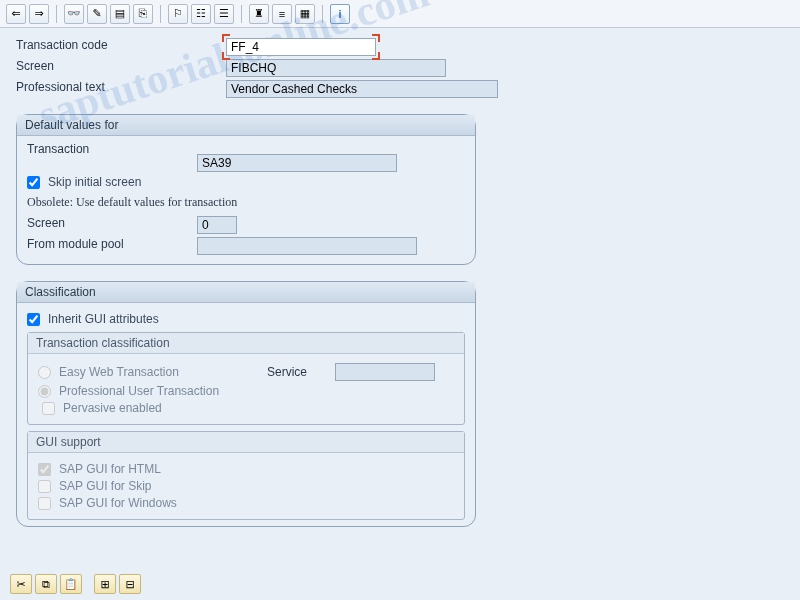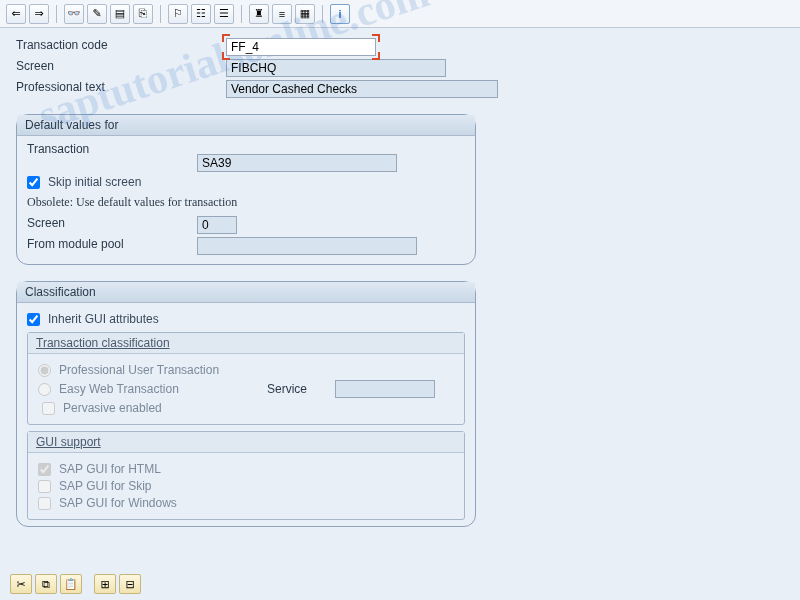--- a/index.html
+++ b/index.html
@@ -15,21 +15,21 @@
   .tcode-wrap { position: relative; }
   .tcode-bracket { position: absolute; width: 8px; height: 8px; border: 2px solid #d94a2b; }
   .tl { top:-4px; left:-4px; border-right:none; border-bottom:none;}
   .tr { top:-4px; right:-4px; border-left:none; border-bottom:none;}
   .bl { bottom:-4px; left:-4px; border-right:none; border-top:none;}
   .br { bottom:-4px; right:-4px; border-left:none; border-top:none;}
   .groupbox { border: 1px solid #8fa3ba; border-radius: 12px; margin-top: 16px; background: #e8eff7; }
   .groupbox > .gb-title { background: linear-gradient(#dfe9f3,#c9d7e6); border-bottom: 1px solid #aab9cb; padding: 3px 8px; color: #2b3a4a; border-radius: 3px 3px 0 0; }
   .gb-body { padding: 6px 10px; }
   .inner-group { border: 1px solid #a7b7c9; border-radius: 3px; margin-top: 6px; }
-  .inner-group .gb-title { color: #4a5a6d; background: #e0e9f2; border-bottom: 1px solid #b8c6d6; padding: 3px 8px; text-decoration: underline; }
+  .inner-group .gb-title { color: #4a5a6d; background: #e0e9f2; border-bottom: 1px solid #b8c6d6; padding: 3px 8px; }
   .chk-row, .rad-row { display: flex; align-items: center; gap: 8px; margin: 3px 0; color: #3a4a5d; }
   .chk-row.disabled, .rad-row.disabled { color: #7b8a9b; }
   .chk-row input, .rad-row input { margin: 0; }
   .obsolete { color: #2b3a4a; margin: 6px 0; font-family: Liberation Serif, serif; }
   .bottom-toolbar { position: absolute; bottom: 6px; left: 10px; display: flex; gap: 3px; }
   .bt-btn { width: 22px; height: 20px; border: 1px solid #c6b67a; background: linear-gradient(#fdf7e0,#f1e4b0); border-radius: 2px; display:inline-flex; align-items:center; justify-content:center; font-size:11px; cursor:pointer;}
   .watermark { position: absolute; top: 30px; left: 30px; font-size: 42px; font-weight: bold; color: rgba(60,120,200,0.18); transform: rotate(-18deg); pointer-events: none; font-family: cursive; }
 </style>
 </head>
 <body>
@@ -101,29 +101,29 @@
     <div class="gb-title">Classification</div>
     <div class="gb-body">
       <div class="chk-row">
         <input type="checkbox" checked="" style="">
         <span>Inherit GUI attributes</span>
       </div>
 
       <div class="inner-group">
         <div class="gb-title">Transaction classification</div>
         <div class="gb-body">
-          <div class="rad-row disabled">
-            <input type="radio" name="tc" checked="" disabled="" style="">
-            <span>Professional User Transaction</span>
-          </div>
           <div class="rad-row disabled" style="align-items:center">
             <input type="radio" name="tc" disabled="" style="">
             <span style="width:200px">Easy Web Transaction</span>
             <span style="width:60px;color:#2b3a4a">Service</span>
             <input class="form-input ro" style="width: 100px;" readonly="" value="">
+          </div>
+          <div class="rad-row disabled">
+            <input type="radio" name="tc" checked="" disabled="" style="">
+            <span>Professional User Transaction</span>
           </div>
           <div class="chk-row disabled" style="margin-left:4px">
             <input type="checkbox" disabled="" style="">
             <span>Pervasive enabled</span>
           </div>
         </div>
       </div>
 
       <div class="inner-group">
         <div class="gb-title">GUI support</div>

